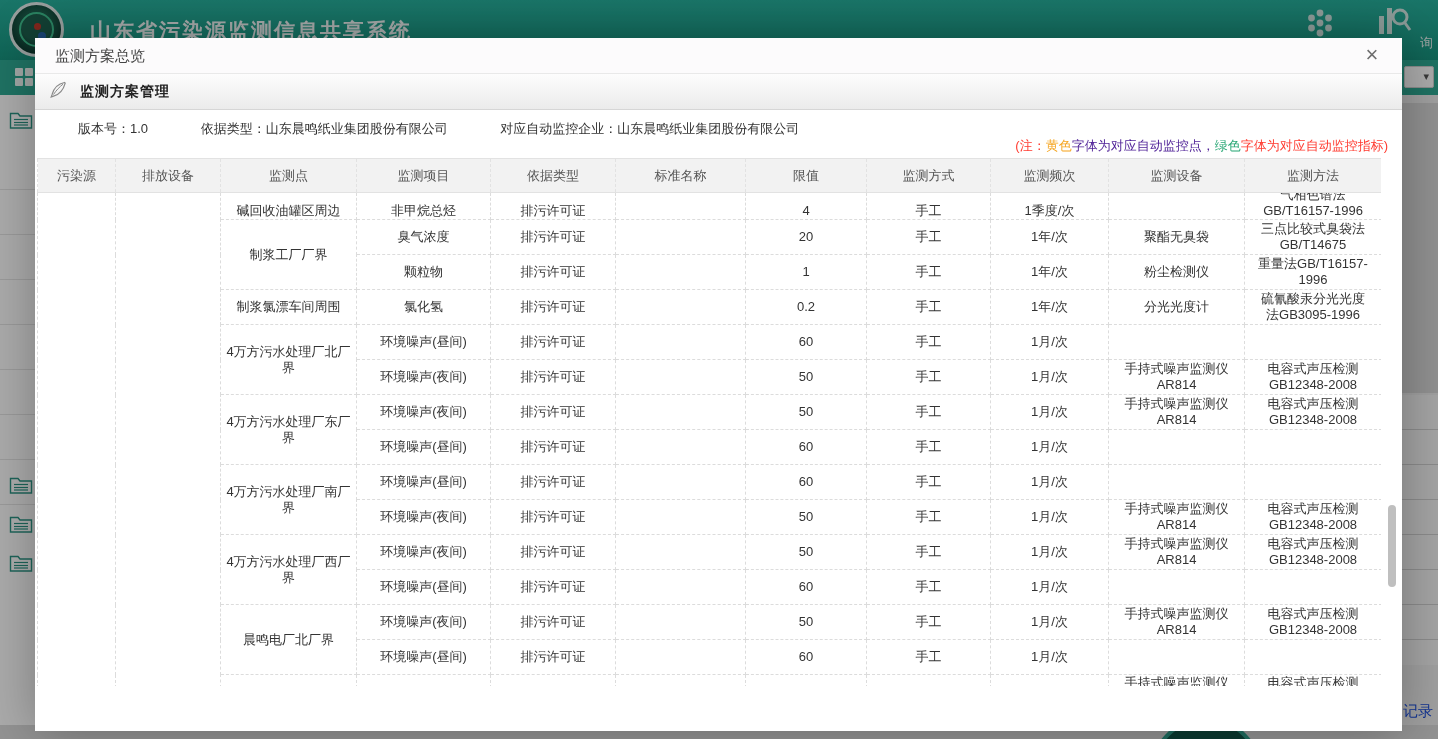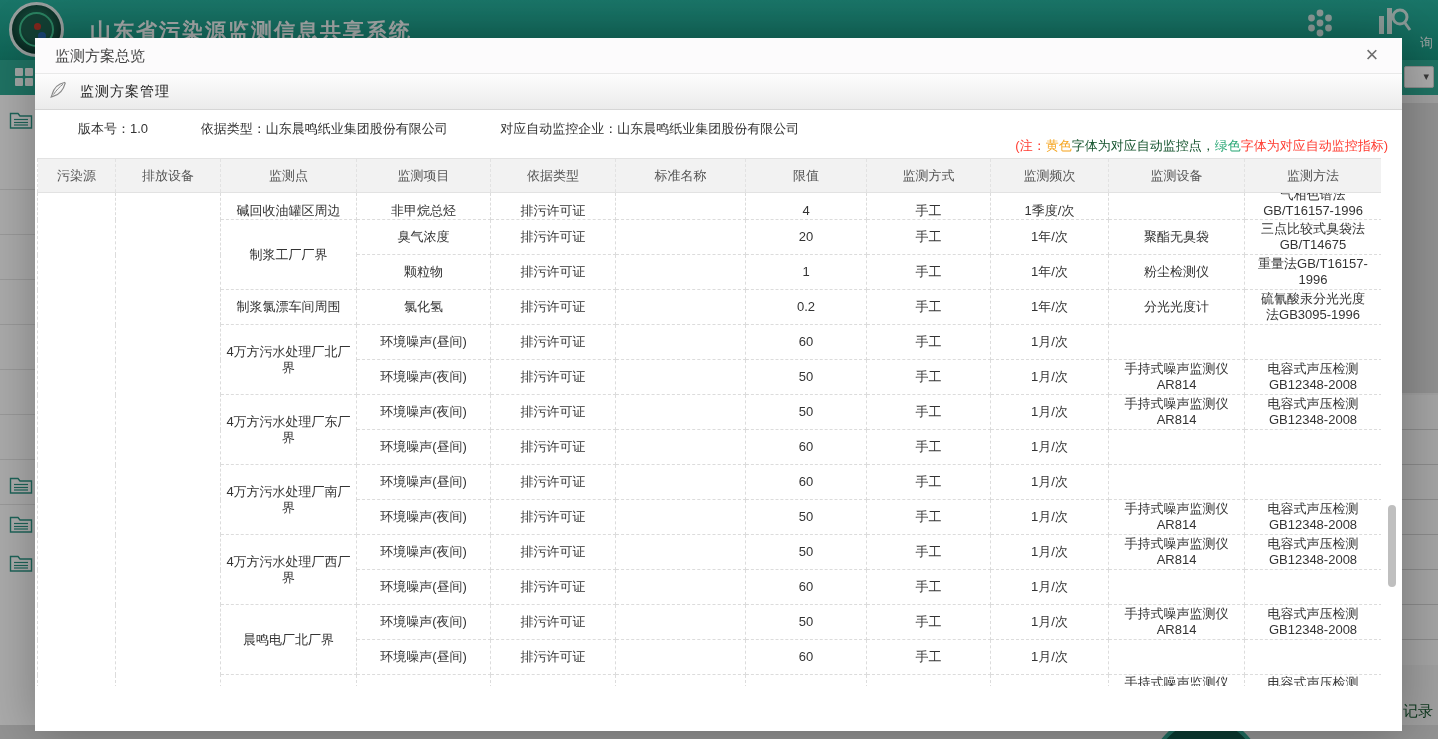--- a/index.html
+++ b/index.html
@@ -34,38 +34,38 @@
   .sidebar { position:absolute; left:0; top:95px; width:35px; height:636px; background:#fdfdfd;
              background-image:repeating-linear-gradient(to bottom, transparent 0 44px, #e3e3e3 44px 45px);
              background-size:35px 370px; background-repeat:no-repeat; background-position:0 50px; }
   .side-folder { position:absolute; left:9px; }
 
   .right-frag { position:absolute; left:1402px; top:95px; width:36px; height:644px; background:#ececec; }
   .right-frag .blk1 { position:absolute; left:0; top:8px; width:36px; height:290px; background:#d6d6d6; }
   .right-frag .rows { position:absolute; left:0; top:300px; width:36px; height:270px; background:#f3f3f3;
         background-image:repeating-linear-gradient(to bottom, transparent 0 34px, #cfcfcf 34px 35px); }
   .bottom-bar { position:absolute; left:0; top:725px; width:1438px; height:14px; background:#d9d9d9; }
-  .records-text { position:absolute; left:1403px; top:702px; font-size:15px; color:#14532d; }
+  .records-text { position:absolute; left:1403px; top:702px; font-size:15px; color:#1d4ed8; }
   .bg-circle { position:absolute; left:1150px; top:717px; width:112px; height:112px; border-radius:50%;
                border:4px solid #2fa08c; background:#0f5448; }
 
   
   .overlay { position:absolute; inset:0; background:rgba(0,0,0,0.32); z-index:10; }
 
   
   .modal { position:absolute; left:35px; top:38px; width:1367px; height:693px; background:#fff;
            z-index:20; box-shadow:1px 1px 50px rgba(0,0,0,.3); }
   .modal-titlebar { position:relative; height:35px; background:#fcfbfc; }
   .modal-title { position:absolute; left:20px; top:0; line-height:35px; font-size:15px; color:#444; }
   .modal-close { position:absolute; right:18px; top:5px; width:24px; height:24px; line-height:24px;
                  text-align:center; font-size:22px; color:#6e6e6e; cursor:pointer; }
   .modal-toolbar { position:relative; height:37px; background:linear-gradient(#fdfdfd,#ebebeb);
                    border-top:1px solid #e9e9e9; border-bottom:1px solid #d6d6d6;
                    display:flex; align-items:center; padding-left:14px; }
-  .toolbar-title { font-size:14px; font-weight:normal; color:#222; margin-left:13px; letter-spacing:1px; }
+  .toolbar-title { font-size:14px; font-weight:bold; color:#222; margin-left:13px; letter-spacing:1px; }
   .modal-body { position:relative; height:576px; }
   .info-row { position:absolute; left:10px; top:10px; font-size:13px; color:#333; white-space:nowrap; }
   .info-row .seg { margin-right:16px;margin-left:33px; }
   .note-row { position:absolute; right:14px; top:27px; font-size:13px; white-space:nowrap; }
 
   .grid { position:absolute; left:2px; top:48px; width:1344px; height:528px; overflow:hidden; }
   table { border-collapse:collapse; table-layout:fixed; width:1344px; }
   th { height:34px; background:#f2f2f2; color:#555; font-size:13px; font-weight:normal;
        border:1px solid #e2e2e2; border-style:solid dashed; }
   td { font-size:13px; color:#333; text-align:center; vertical-align:middle; padding:0 4px;
@@ -212,21 +212,21 @@
     </div>
 
     <div class="modal-body">
       <div class="info-row">
         <span class="seg"><span>版本号：</span><span>1.0</span></span>
         <span class="seg"><span>依据类型：</span><span>山东晨鸣纸业集团股份有限公司</span></span>
         <span class="seg"><span>对应自动监控企业：</span><span>山东晨鸣纸业集团股份有限公司</span></span>
       </div>
 
       <div class="note-row">
-        <span id="note1" style="color: rgb(255, 59, 48);">(注：</span><span id="noteY" style="color: rgb(245, 166, 35);">黄色</span><span id="note2" style="color: #14532d;">字体为对应自动监控点，</span><span id="noteG" style="color: rgb(42, 168, 118);">绿色</span><span id="note3" style="color: rgb(255, 59, 48);">字体为对应自动监控指标)</span>
+        <span id="note1" style="color: rgb(255, 59, 48);">(注：</span><span id="noteY" style="color: rgb(245, 166, 35);">黄色</span><span id="note2" style="color: #4c1d95;">字体为对应自动监控点，</span><span id="noteG" style="color: rgb(42, 168, 118);">绿色</span><span id="note3" style="color: rgb(255, 59, 48);">字体为对应自动监控指标)</span>
       </div>
 
       <div class="grid">
         <table id="plan-table">
             <colgroup>
               <col style="width: 78px;">
               <col style="width: 105px;">
               <col style="width: 136px;">
               <col style="width: 134px;">
               <col style="width: 125px;">

